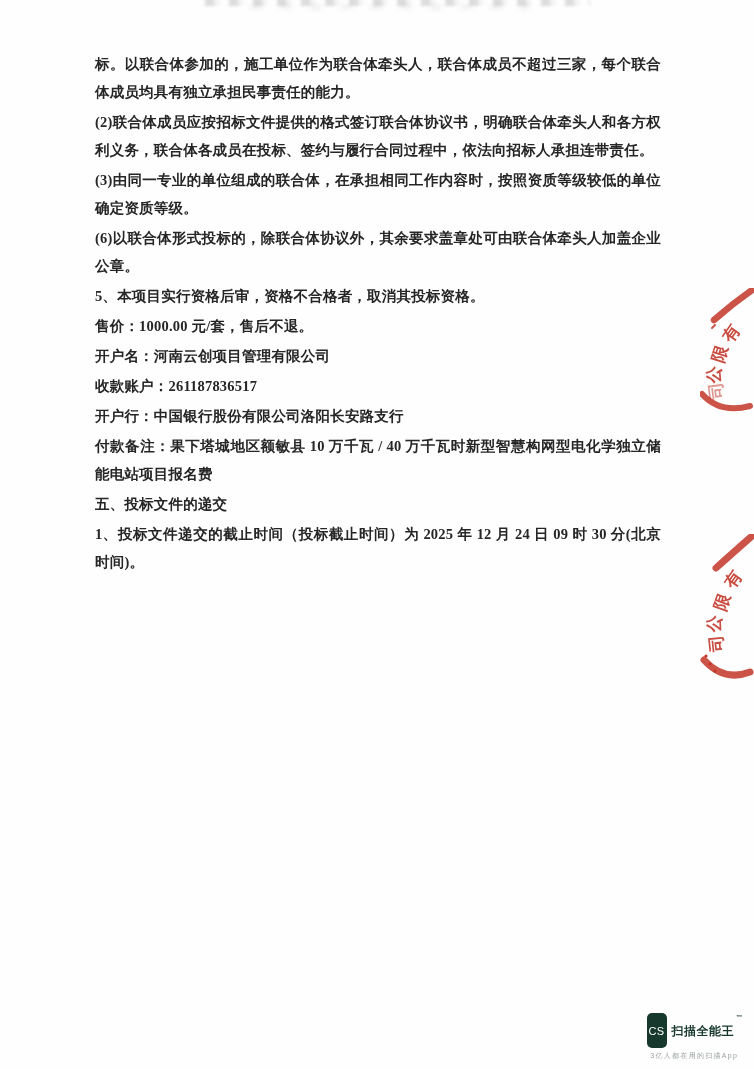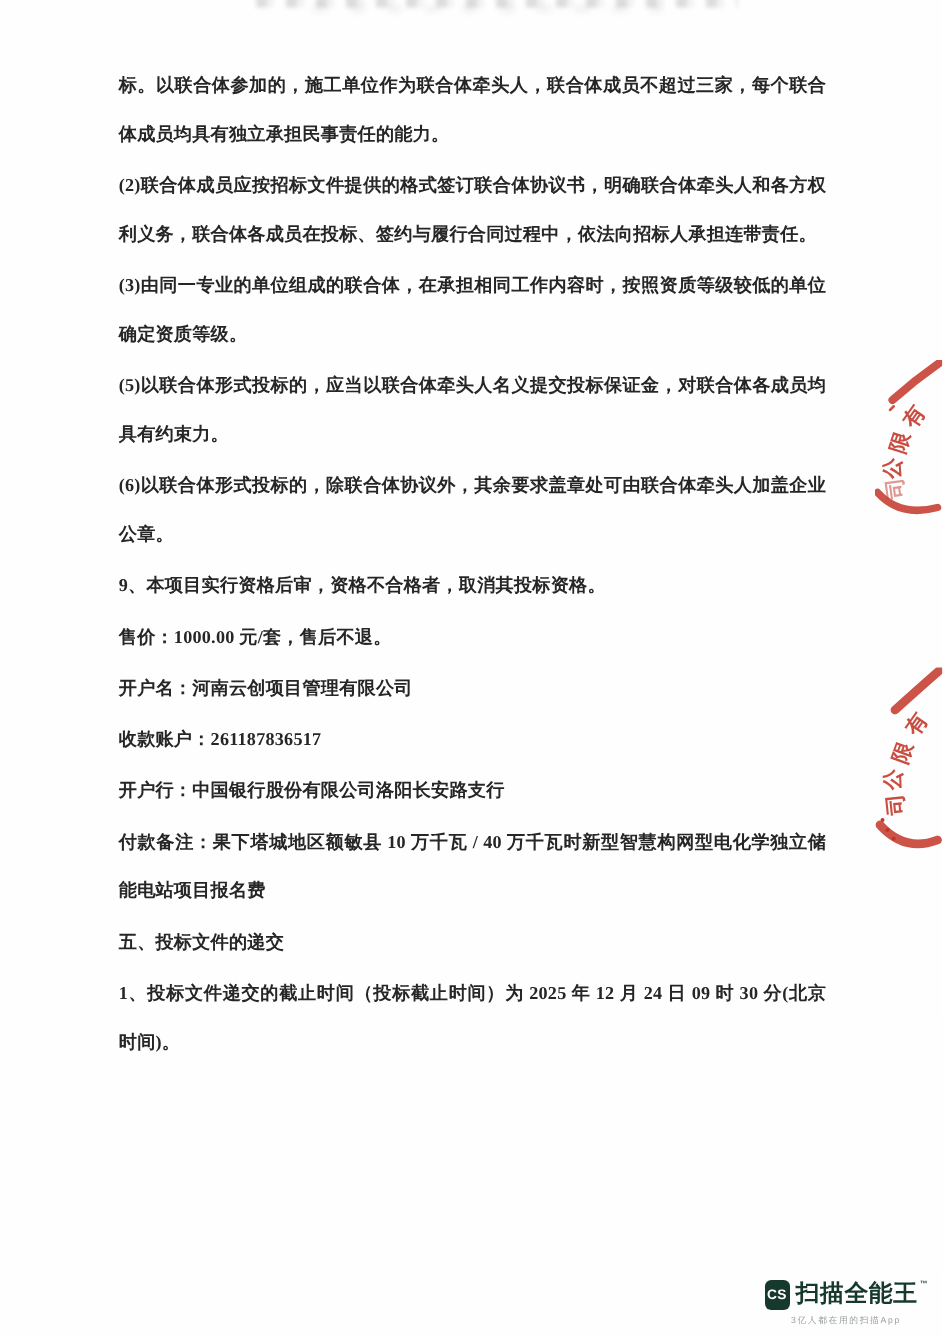--- a/index.html
+++ b/index.html
@@ -36,21 +36,21 @@
     opacity: 0.35;
   }
 
   
   .doc {
     position: absolute;
     top: 50px; left: 95px;
     width: 566px;
     color: #262626;
     font-size: 14.5px;
-    line-height: 39px;
+    line-height: 28px;
     font-weight: 700;
     letter-spacing: 0.2px;
     text-align: justify;
   }
   .doc p { margin: 0 0 2px 0; }
 
   
   .seal { position: absolute; right: 0; pointer-events: none; }
   .seal-1 { top: 288px; }
   .seal-2 { top: 534px; }
@@ -65,31 +65,31 @@
   .seal path { fill: none; stroke-linecap: round; opacity: 0.85; }
 
   
   .watermark {
     position: absolute; right: 12px; bottom: 8px;
     display: flex; flex-direction: column; align-items: center;
     font-family: "Liberation Sans", "DejaVu Sans", sans-serif;
   }
   .wm-top { display: flex; align-items: center; gap: 5px; }
   .wm-icon {
-    width: 20px; height: 24px;
+    width: 20px; height: 35px;
     background: #17382c;
     border-radius: 5px;
     color: #ffffff;
-    font-size: 11px; font-weight: 700;
+    font-size: 11px; font-weight: 400;
     display: flex; align-items: center; justify-content: center;
     letter-spacing: 0.3px;
   }
   .wm-title {
     color: #17382c;
-    font-size: 19px; font-weight: 800;
+    font-size: 12px; font-weight: 800;
     white-space: nowrap; letter-spacing: 0.5px;
     line-height: 20px;
   }
   .wm-mark {
     color: #17382c;
     font-size: 6px; font-weight: 700;
     align-self: flex-start; margin-left: -3px; margin-top: 1px;
   }
   .wm-sub {
     margin-top: 3px;
@@ -104,23 +104,22 @@
 
 <div class="page">
 
   <div class="scan-top"></div>
   <div class="scan-top2"></div>
 
   <main class="doc">
     <p>标。以联合体参加的，施工单位作为联合体牵头人，联合体成员不超过三家，每个联合体成员均具有独立承担民事责任的能力。</p>
     <p>(2)联合体成员应按招标文件提供的格式签订联合体协议书，明确联合体牵头人和各方权利义务，联合体各成员在投标、签约与履行合同过程中，依法向招标人承担连带责任。</p>
     <p>(3)由同一专业的单位组成的联合体，在承担相同工作内容时，按照资质等级较低的单位确定资质等级。</p>
-    <p>(5)以联合体形式投标的，应当以联合体牵头人名义提交投标保证金，对联合体各成员均具有约束力。</p>
     <p>(6)以联合体形式投标的，除联合体协议外，其余要求盖章处可由联合体牵头人加盖企业公章。</p>
-    <p>9、本项目实行资格后审，资格不合格者，取消其投标资格。</p>
+    <p>5、本项目实行资格后审，资格不合格者，取消其投标资格。</p>
     <p>售价：1000.00 元/套，售后不退。</p>
     <p>开户名：河南云创项目管理有限公司</p>
     <p>收款账户：261187836517</p>
     <p>开户行：中国银行股份有限公司洛阳长安路支行</p>
     <p>付款备注：果下塔城地区额敏县 10 万千瓦 / 40 万千瓦时新型智慧构网型电化学独立储能电站项目报名费</p>
     <p>五、投标文件的递交</p>
     <p>1、投标文件递交的截止时间（投标截止时间）为 2025 年 12 月 24 日 09 时 30 分(北京时间)。</p>
   </main>
 
   <div class="seal seal-1">

